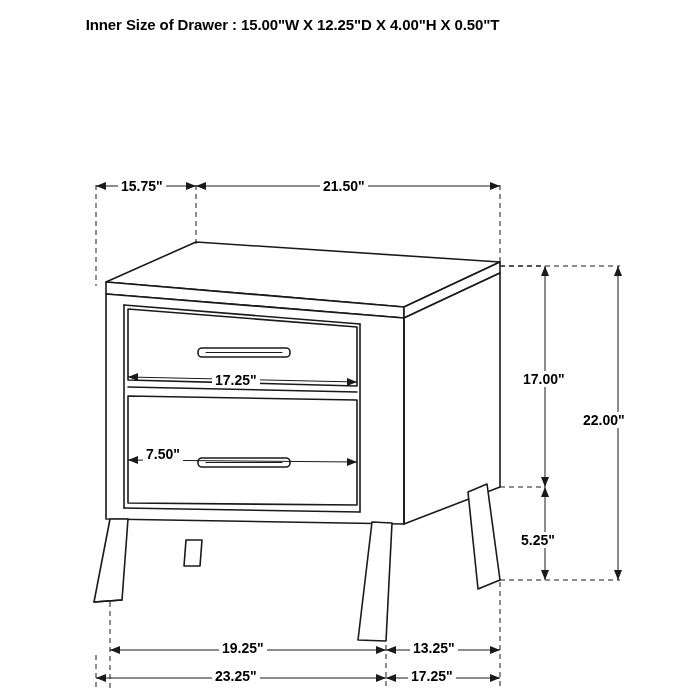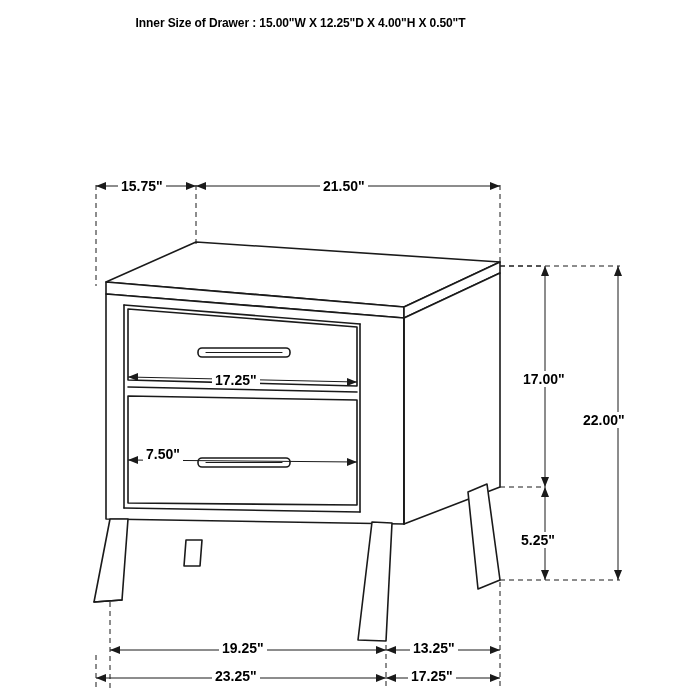--- a/index.html
+++ b/index.html
@@ -10,25 +10,25 @@
   #page {
     position: relative;
     width: 700px;
     height: 700px;
     background: #ffffff;
     font-family: "Liberation Sans", sans-serif;
     overflow: hidden;
   }
   #title {
     position: absolute;
-    left: 8px;
+    left: 0;
     top: 16px;
     width: 585px;
     text-align: center;
-    font-size: 12px;
+    font-size: 15px;
     font-weight: bold;
     color: #000000;
     letter-spacing: -0.1px;
   }
   svg {
     position: absolute;
     left: 0;
     top: 0;
   }
   .dimlabel {

